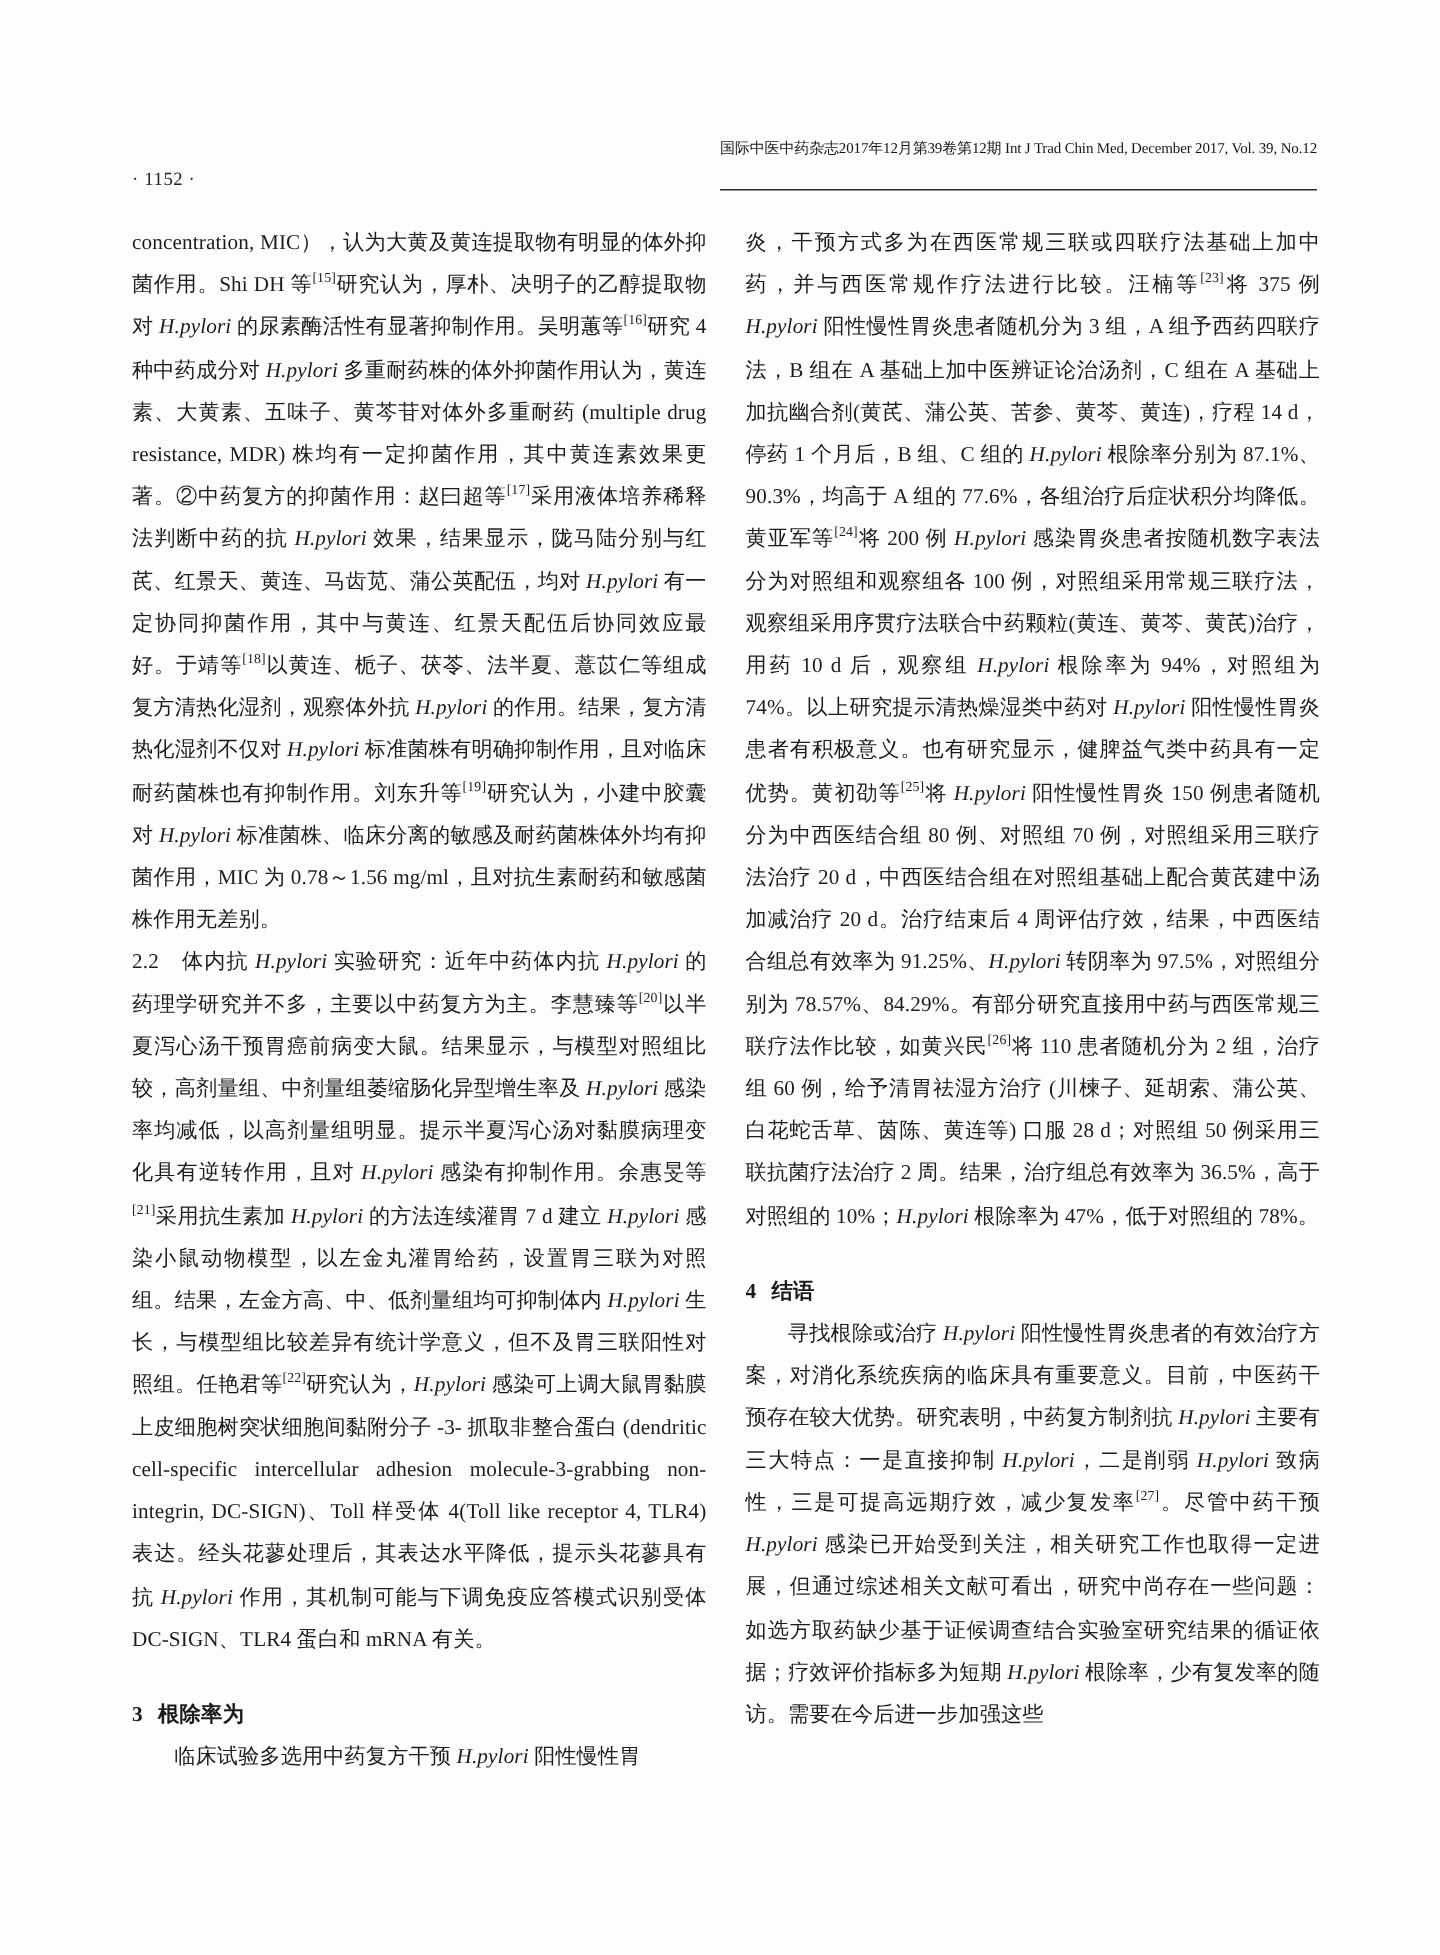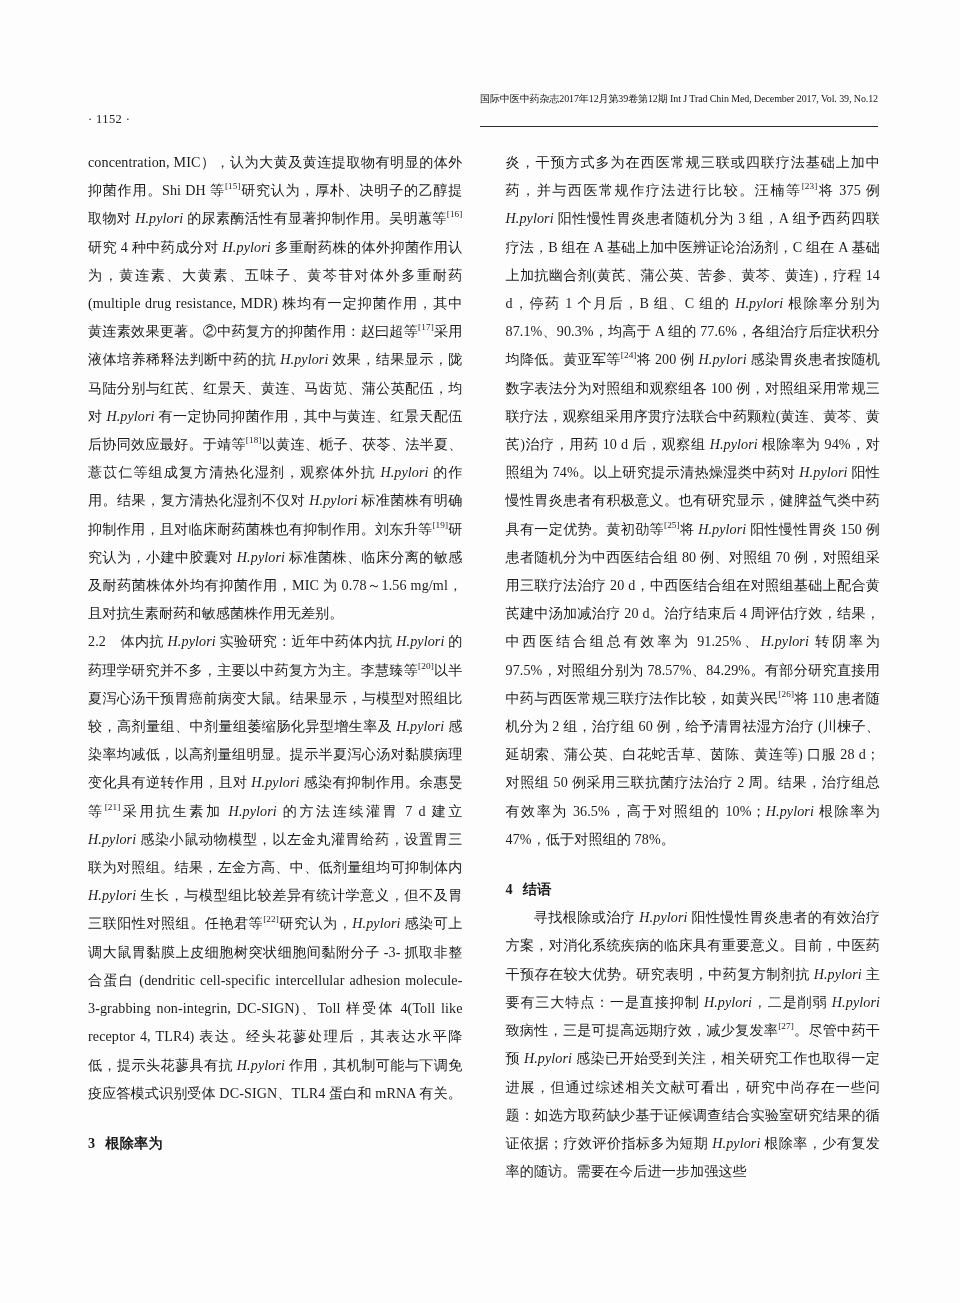--- a/index.html
+++ b/index.html
@@ -48,21 +48,21 @@
     font-family: "Liberation Serif", serif;
   }
   
   .columns {
     position: absolute;
     top: 148px;
     left: 88px;
     width: 792px;
     height: 1070px;
     display: flex;
-    gap: 43px;
+    gap: 26px;
   }
   .col {
     width: 383px;
     position: relative;
   }
   .para {
     margin: 0 0 0 0;
     font-size: 14.1px;
     line-height: 28.2px;
     text-align: justify;
@@ -103,20 +103,23 @@
     <div class="col">
       <p class="para">
         <span>concentration, MIC），认为大黄及黄连提取物有明显的体外抑菌作用。Shi DH 等<sup class="ref">[15]</sup>研究认为，厚朴、决明子的乙醇提取物对 <i class="sp">H.pylori</i> 的尿素酶活性有显著抑制作用。吴明蕙等<sup class="ref">[16]</sup>研究 4 种中药成分对 <i class="sp">H.pylori</i> 多重耐药株的体外抑菌作用认为，黄连素、大黄素、五味子、黄芩苷对体外多重耐药 (multiple drug resistance, MDR) 株均有一定抑菌作用，其中黄连素效果更著。②中药复方的抑菌作用：赵曰超等<sup class="ref">[17]</sup>采用液体培养稀释法判断中药的抗 <i class="sp">H.pylori</i> 效果，结果显示，陇马陆分别与红芪、红景天、黄连、马齿苋、蒲公英配伍，均对 <i class="sp">H.pylori</i> 有一定协同抑菌作用，其中与黄连、红景天配伍后协同效应最好。于靖等<sup class="ref">[18]</sup>以黄连、栀子、茯苓、法半夏、薏苡仁等组成复方清热化湿剂，观察体外抗 <i class="sp">H.pylori</i> 的作用。结果，复方清热化湿剂不仅对 <i class="sp">H.pylori</i> 标准菌株有明确抑制作用，且对临床耐药菌株也有抑制作用。刘东升等<sup class="ref">[19]</sup>研究认为，小建中胶囊对 <i class="sp">H.pylori</i> 标准菌株、临床分离的敏感及耐药菌株体外均有抑菌作用，MIC 为 0.78～1.56 mg/ml，且对抗生素耐药和敏感菌株作用无差别。</span>
       </p>
       <p class="para">
         <span>2.2　体内抗 <i class="sp">H.pylori</i> 实验研究：近年中药体内抗 <i class="sp">H.pylori</i> 的药理学研究并不多，主要以中药复方为主。李慧臻等<sup class="ref">[20]</sup>以半夏泻心汤干预胃癌前病变大鼠。结果显示，与模型对照组比较，高剂量组、中剂量组萎缩肠化异型增生率及 <i class="sp">H.pylori</i> 感染率均减低，以高剂量组明显。提示半夏泻心汤对黏膜病理变化具有逆转作用，且对 <i class="sp">H.pylori</i> 感染有抑制作用。余惠旻等<sup class="ref">[21]</sup>采用抗生素加 <i class="sp">H.pylori</i> 的方法连续灌胃 7 d 建立 <i class="sp">H.pylori</i> 感染小鼠动物模型，以左金丸灌胃给药，设置胃三联为对照组。结果，左金方高、中、低剂量组均可抑制体内 <i class="sp">H.pylori</i> 生长，与模型组比较差异有统计学意义，但不及胃三联阳性对照组。任艳君等<sup class="ref">[22]</sup>研究认为，<i class="sp">H.pylori</i> 感染可上调大鼠胃黏膜上皮细胞树突状细胞间黏附分子 -3- 抓取非整合蛋白 (dendritic cell-specific intercellular adhesion molecule-3-grabbing non-integrin, DC-SIGN)、Toll 样受体 4(Toll like receptor 4, TLR4) 表达。经头花蓼处理后，其表达水平降低，提示头花蓼具有抗 <i class="sp">H.pylori</i> 作用，其机制可能与下调免疫应答模式识别受体 DC-SIGN、TLR4 蛋白和 mRNA 有关。</span>
       </p>
       <p class="sec-head gap-before">
         <span class="num">3</span><span>根除率为</span>
       </p>
+      <p class="para indent">
+        <span>临床试验多选用中药复方干预 <i class="sp">H.pylori</i> 阳性慢性胃</span>
+      </p>
     </div>
 
     <div class="col">
       <p class="para">
         <span>炎，干预方式多为在西医常规三联或四联疗法基础上加中药，并与西医常规作疗法进行比较。汪楠等<sup class="ref">[23]</sup>将 375 例 <i class="sp">H.pylori</i> 阳性慢性胃炎患者随机分为 3 组，A 组予西药四联疗法，B 组在 A 基础上加中医辨证论治汤剂，C 组在 A 基础上加抗幽合剂(黄芪、蒲公英、苦参、黄芩、黄连)，疗程 14 d，停药 1 个月后，B 组、C 组的 <i class="sp">H.pylori</i> 根除率分别为 87.1%、90.3%，均高于 A 组的 77.6%，各组治疗后症状积分均降低。黄亚军等<sup class="ref">[24]</sup>将 200 例 <i class="sp">H.pylori</i> 感染胃炎患者按随机数字表法分为对照组和观察组各 100 例，对照组采用常规三联疗法，观察组采用序贯疗法联合中药颗粒(黄连、黄芩、黄芪)治疗，用药 10 d 后，观察组 <i class="sp">H.pylori</i> 根除率为 94%，对照组为 74%。以上研究提示清热燥湿类中药对 <i class="sp">H.pylori</i> 阳性慢性胃炎患者有积极意义。也有研究显示，健脾益气类中药具有一定优势。黄初劭等<sup class="ref">[25]</sup>将 <i class="sp">H.pylori</i> 阳性慢性胃炎 150 例患者随机分为中西医结合组 80 例、对照组 70 例，对照组采用三联疗法治疗 20 d，中西医结合组在对照组基础上配合黄芪建中汤加减治疗 20 d。治疗结束后 4 周评估疗效，结果，中西医结合组总有效率为 91.25%、<i class="sp">H.pylori</i> 转阴率为 97.5%，对照组分别为 78.57%、84.29%。有部分研究直接用中药与西医常规三联疗法作比较，如黄兴民<sup class="ref">[26]</sup>将 110 患者随机分为 2 组，治疗组 60 例，给予清胃祛湿方治疗 (川楝子、延胡索、蒲公英、白花蛇舌草、茵陈、黄连等) 口服 28 d；对照组 50 例采用三联抗菌疗法治疗 2 周。结果，治疗组总有效率为 36.5%，高于对照组的 10%；<i class="sp">H.pylori</i> 根除率为 47%，低于对照组的 78%。</span>
       </p>
       <p class="sec-head gap-before">
         <span class="num">4</span><span>结语</span>
       </p>
       <p class="para indent">

